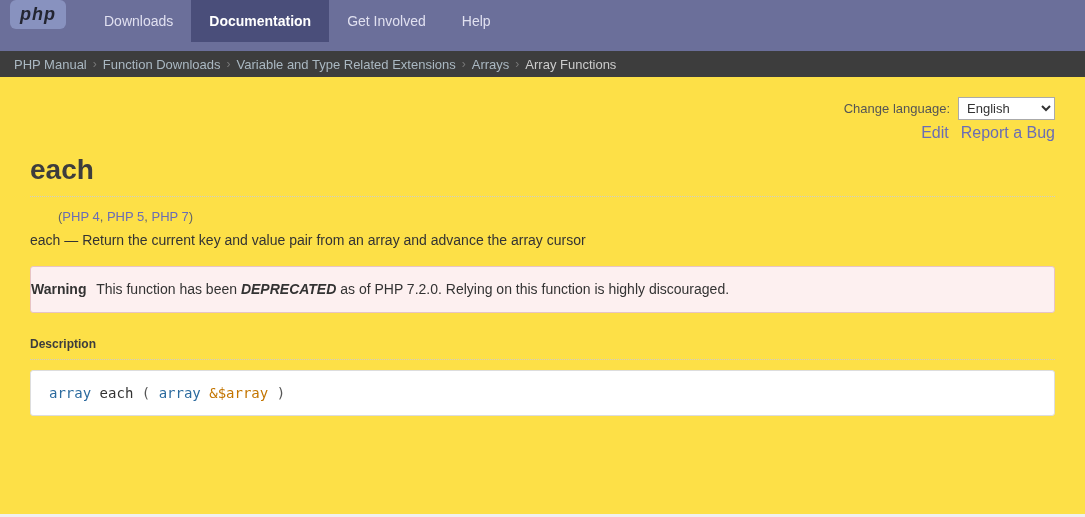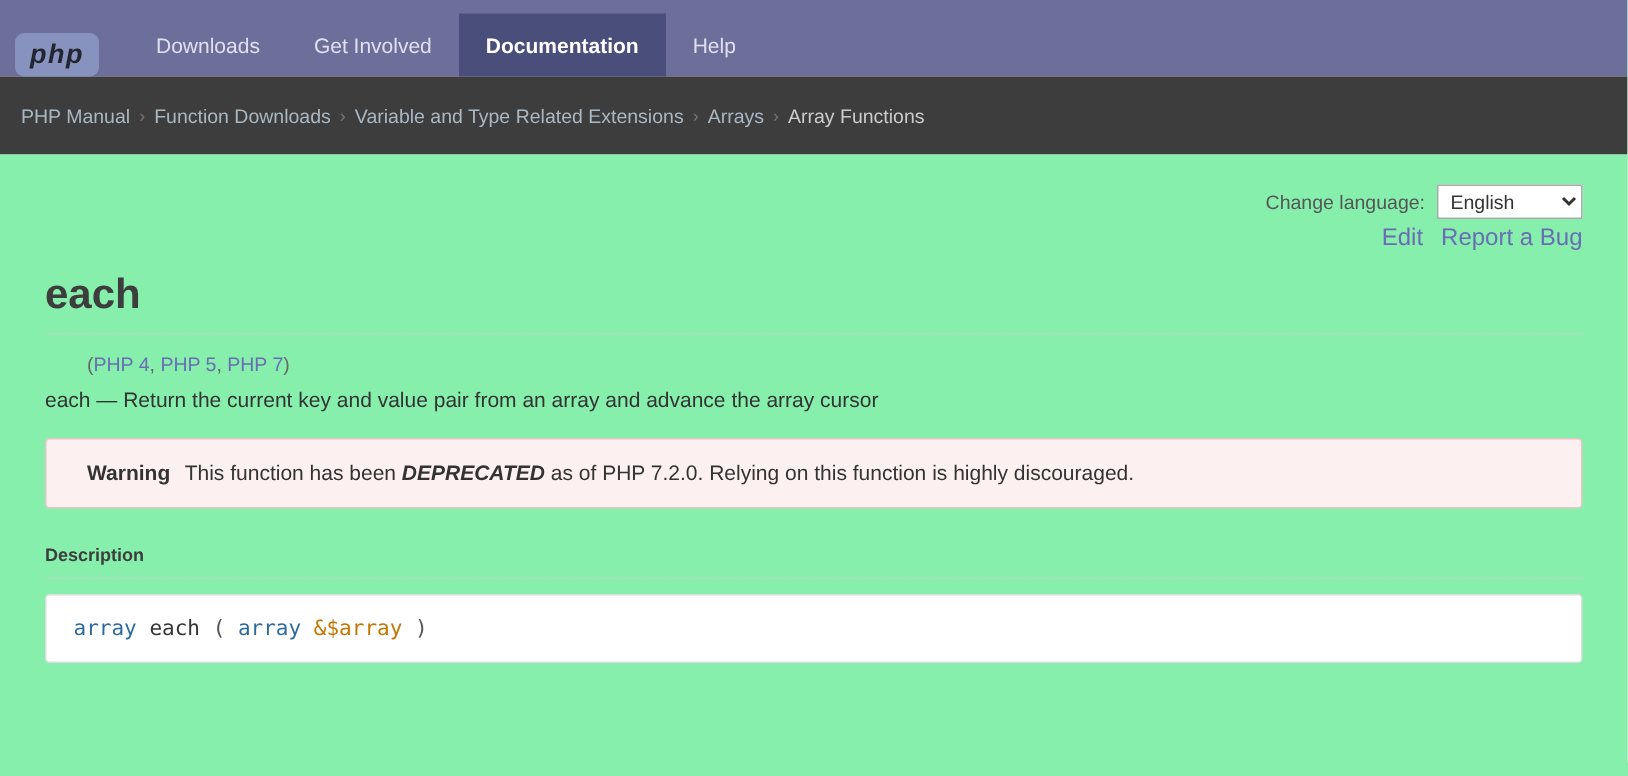--- a/index.html
+++ b/index.html
@@ -2,21 +2,21 @@
 <html><head>
   <meta charset="utf-8">
   <style>
     * { margin: 0; padding: 0; box-sizing: border-box; }
     body { font-family: sans-serif; font-size: 14px; background: #f0f0f0; color: #333; }
 
     
     .top-nav {
       background: #6b6f9a;
       display: flex;
-      align-items: flex-end;
+      align-items: flex-start;
       height: 51px;
       padding: 0 10px;
     }
     .php-logo {
       display: flex;
       align-items: center;
       margin-right: 20px;
     }
     .php-logo-box {
       background: #8892bf;
@@ -46,41 +46,41 @@
     .nav-link.active {
       background: #4a4e7a;
       color: #fff;
       font-weight: bold;
     }
 
     
     .breadcrumb {
       background: #3d3d3d;
       padding: 0 14px;
-      height: 52px;
+      height: 26px;
       display: flex;
       align-items: center;
       gap: 6px;
       font-size: 13px;
     }
     .breadcrumb a, .breadcrumb span {
       color: #aab8c2;
       text-decoration: none;
     }
     .breadcrumb .sep {
       color: #777;
       font-size: 12px;
     }
     .breadcrumb .current {
       color: #ccc;
     }
 
     
     .main {
-      background: #86efac;
+      background: #fde047;
       padding: 20px 30px;
       min-height: calc(517px - 80px);
     }
 
     
     .change-lang-row {
       display: flex;
       justify-content: flex-end;
       align-items: center;
       gap: 8px;
@@ -137,21 +137,21 @@
       font-size: 14px;
       color: #333;
       margin-bottom: 18px;
     }
 
     
     .warning-box {
       background: #fdf0f0;
       border: 1px solid #e8c4c4;
       border-radius: 3px;
-      padding: 12px 27px;
+      padding: 12px 0;
       margin-bottom: 24px;
       font-size: 14px;
       color: #333;
       line-height: 1.5;
     }
     .warning-box .warn-label {
       font-weight: bold;
       color: #333;
       margin-right: 6px;
     }
@@ -191,22 +191,22 @@
 <body>
 
 <nav class="top-nav">
   <div class="php-logo">
     <div class="php-logo-box">
       <em>php</em>
     </div>
   </div>
   <div class="nav-links">
     <a class="nav-link">Downloads</a>
+    <a class="nav-link active">Documentation</a>
     <a class="nav-link">Get Involved</a>
-    <a class="nav-link active">Documentation</a>
     <a class="nav-link">Help</a>
   </div>
 </nav>
 
 <div class="breadcrumb">
   <a href="#">PHP Manual</a>
   <span class="sep">›</span>
   <a href="#">Function Downloads</a>
   <span class="sep">›</span>
   <a href="#">Variable and Type Related Extensions</a>

